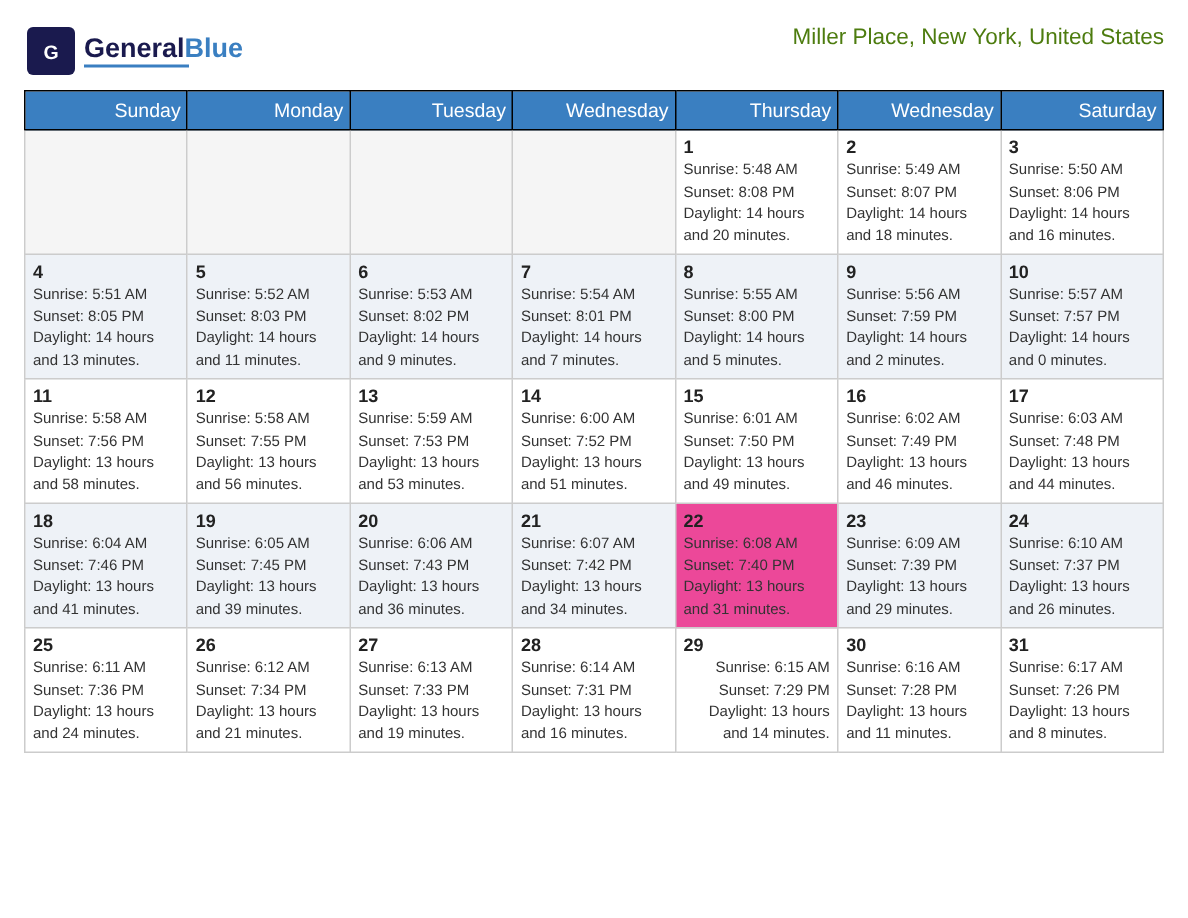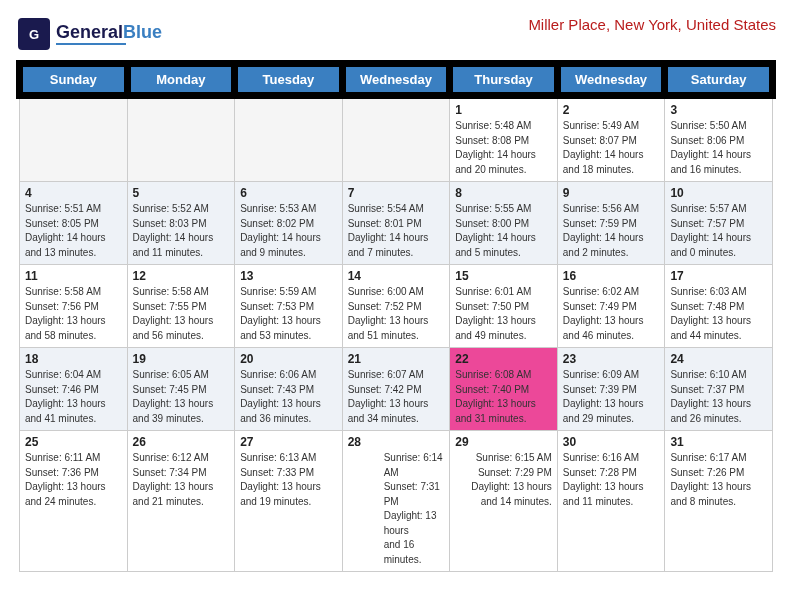--- a/index.html
+++ b/index.html
@@ -24,35 +24,35 @@
     .title-block {
       text-align: right;
     }
     .month-year {
       font-size: 36px;
       font-weight: bold;
       color: #1a1a4e;
     }
     .location {
       font-size: 15px;
-      color: #b91c1c;
+      color: #4d7c0f;
     }
     table {
       width: 100%;
       border-collapse: collapse;
       table-layout: fixed;
     }
     th {
       background: #3a7fc1;
       color: #fff;
       font-size: 13px;
-      font-weight: bold;
+      font-weight: normal;
       padding: 5px 4px;
-      text-align: center;
-      border: 7px solid #000000;
+      text-align: right;
+      border: 1px solid #000000;
     }
     td {
       border: 1px solid #ccc;
       vertical-align: top;
       padding: 4px 5px;
       font-size: 10.5px;
       color: #222;
       height: 80px;
       background: #fff;
     }
@@ -308,21 +308,21 @@
         </td>
         <td>
           <div class="day-num">27</div>
           <div class="cell-info" style="white-space: pre-line;">Sunrise: 6:13 AM
 Sunset: 7:33 PM
 Daylight: 13 hours
 and 19 minutes.</div>
         </td>
         <td>
           <div class="day-num">28</div>
-          <div class="cell-info" style="white-space: pre-line; margin-left: 36px;">Sunrise: 6:14 AM
+          <div class="cell-info" style="white-space: pre-line;">Sunrise: 6:14 AM
 Sunset: 7:31 PM
 Daylight: 13 hours
 and 16 minutes.</div>
         </td>
         <td>
           <div class="day-num">29</div>
           <div class="cell-info" style="white-space: pre-line; text-align: right;">Sunrise: 6:15 AM
 Sunset: 7:29 PM
 Daylight: 13 hours
 and 14 minutes.</div>

